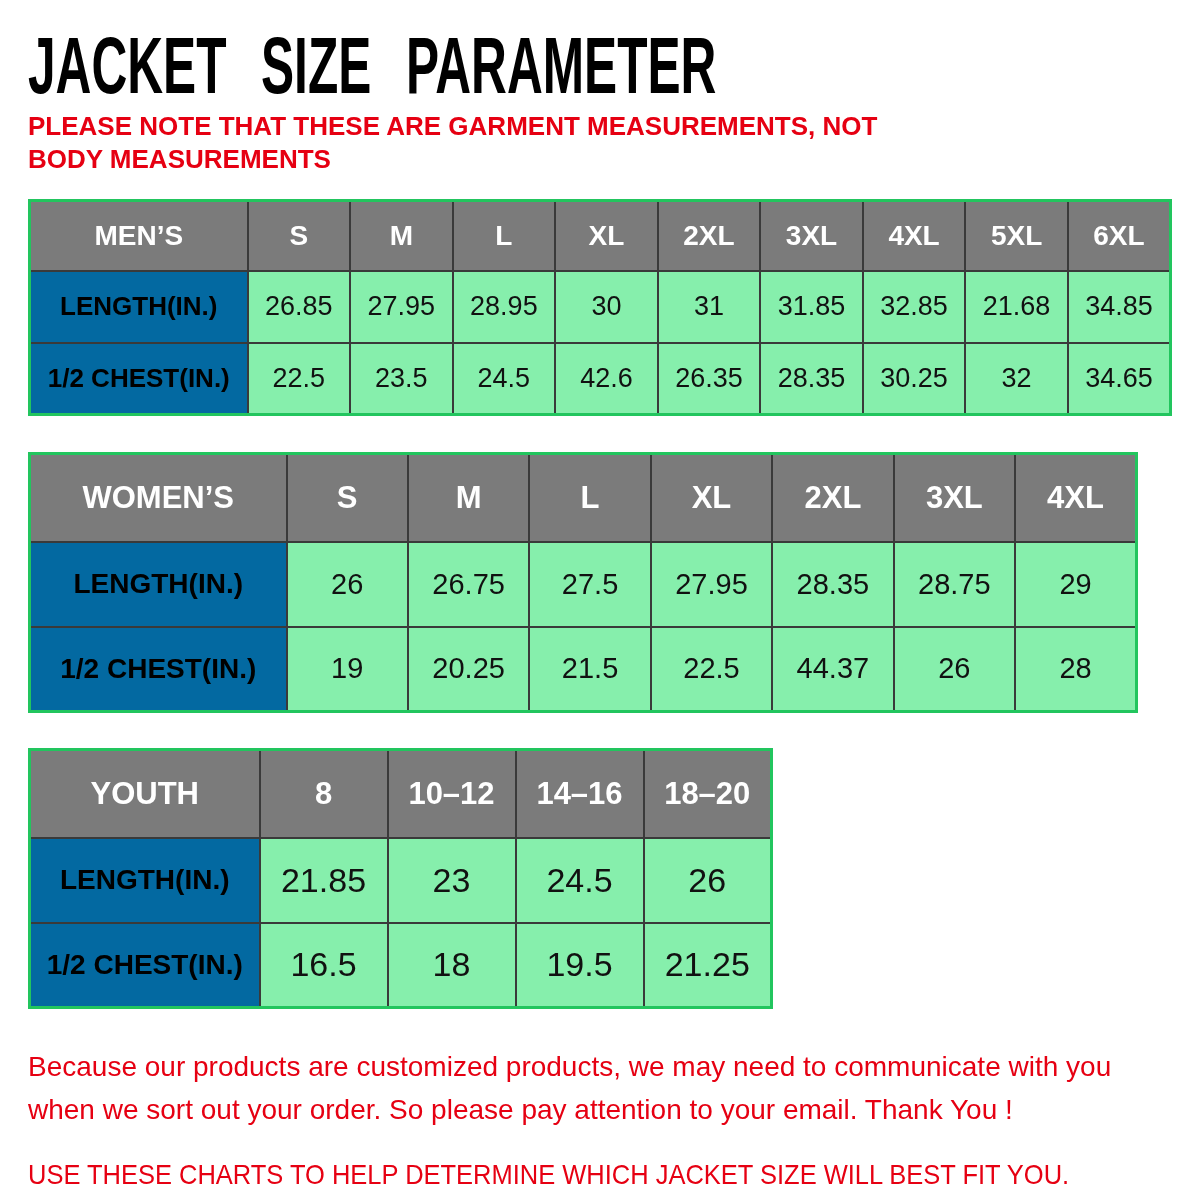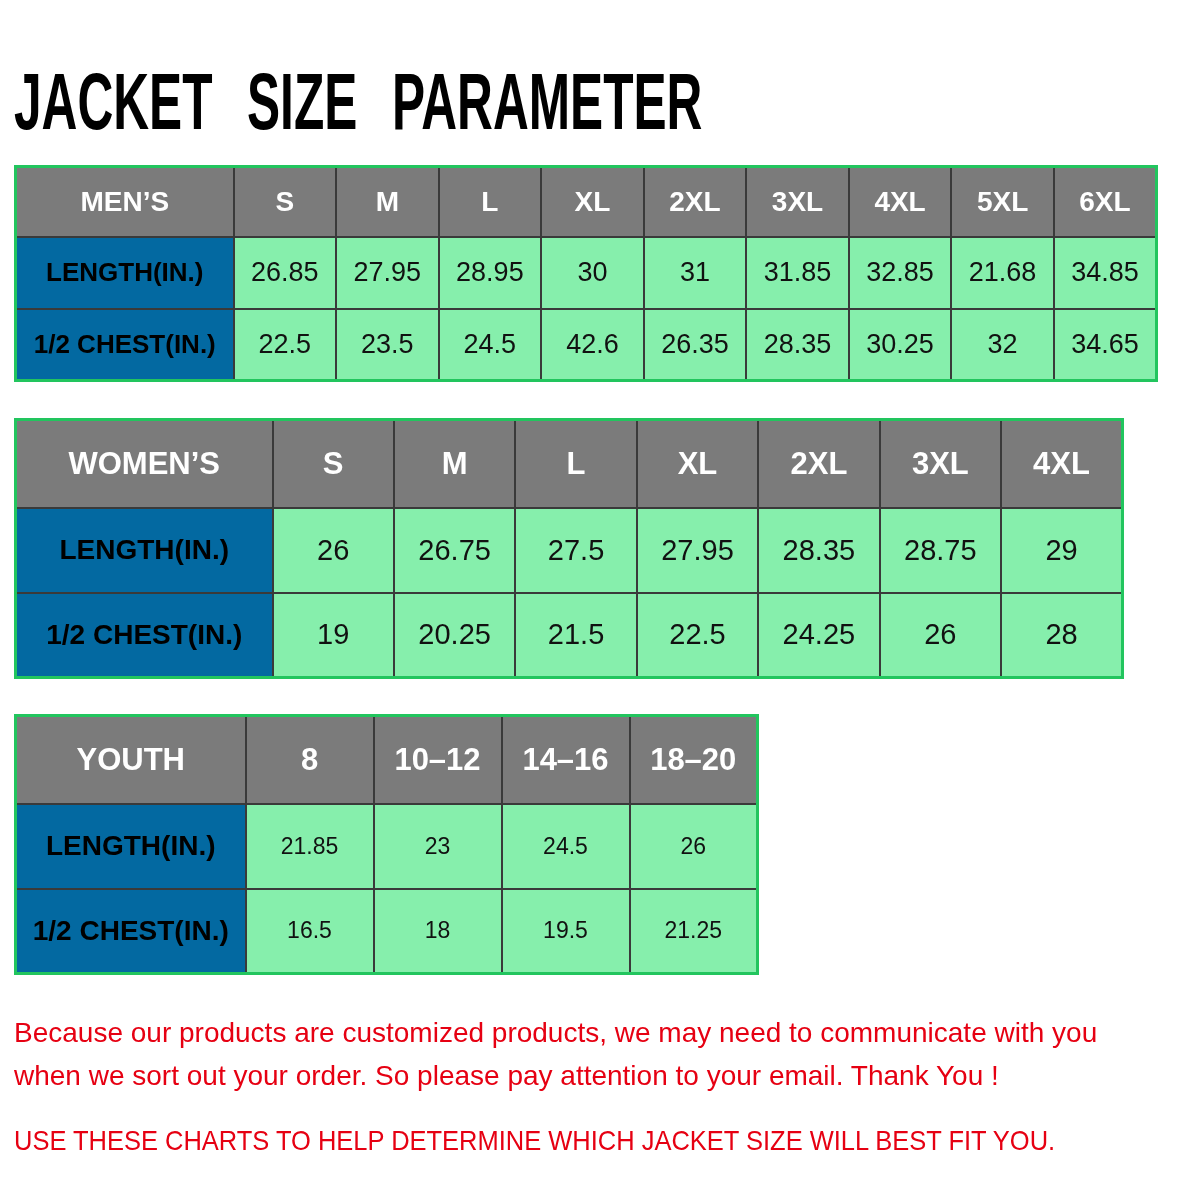--- a/index.html
+++ b/index.html
@@ -5,22 +5,21 @@
   * { margin: 0; padding: 0; box-sizing: border-box; }
   html, body {
     width: 1200px; height: 1200px;
     background: #ffffff;
     font-family: "Liberation Sans", sans-serif;
     overflow: hidden;
   }
   #page {
     position: relative;
     width: 1200px; height: 1056px;
-    padding: 26px 0 0 14px;
-    margin-top: 36px;
+    padding: 26px 0 0 28px;
   }
   
   #title {
     font-size: 80px;
     line-height: 80px;
     font-weight: bold;
     color: #000000;
     letter-spacing: 0px;
     word-spacing: 0.42em;
     white-space: nowrap;
@@ -79,21 +78,21 @@
   .t-womens thead th { font-size: 31px; }
   .t-womens tbody th { font-size: 28px; }
   .t-womens td { font-size: 29px; }
   .t-womens col.first { width: 257px; }
 
   .t-youth { width: 745px; margin-top: 35px; }
   .t-youth thead tr { height: 88px; }
   .t-youth tbody tr { height: 85px; }
   .t-youth thead th { font-size: 31px; }
   .t-youth tbody th { font-size: 28px; }
-  .t-youth td { font-size: 23px; }
+  .t-youth td { font-size: 34px; }
   .t-youth col.first { width: 230px; }
 
   
   .footer-para {
     margin-top: 36px;
     max-width: 1150px;
     font-size: 28px;
     line-height: 43px;
     color: #e60012;
     font-weight: normal;
@@ -107,20 +106,21 @@
     white-space: nowrap;
     transform: scaleX(0.91);
     transform-origin: left top;
   }
 </style>
 </head>
 <body>
 
 <div id="page">
   <h1 id="title">JACKET SIZE PARAMETER</h1>
+  <p class="note">PLEASE NOTE THAT THESE ARE GARMENT MEASUREMENTS, NOT BODY MEASUREMENTS</p>
   <div id="tables-container">
       <table class="t-mens">
         <colgroup>
           <col class="first">
           <col>
           <col>
           <col>
           <col>
           <col>
           <col>
@@ -202,21 +202,21 @@
             <td>28.35</td>
             <td>28.75</td>
             <td>29</td>
           </tr>
           <tr>
             <th>1/2 CHEST(IN.)</th>
             <td>19</td>
             <td>20.25</td>
             <td>21.5</td>
             <td>22.5</td>
-            <td>24.25</td>
+            <td>44.37</td>
             <td>26</td>
             <td>28</td>
           </tr>
         </tbody>
       </table>
       <table class="t-youth">
         <colgroup>
           <col class="first">
           <col>
           <col>

